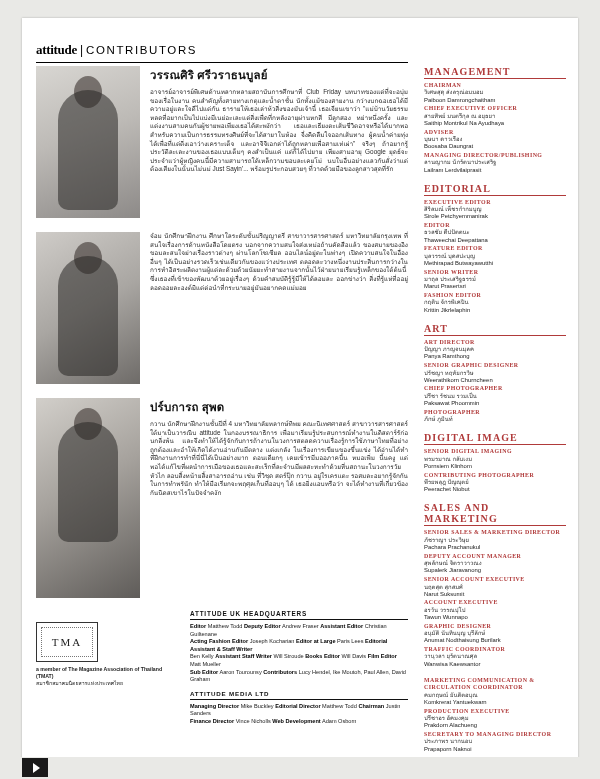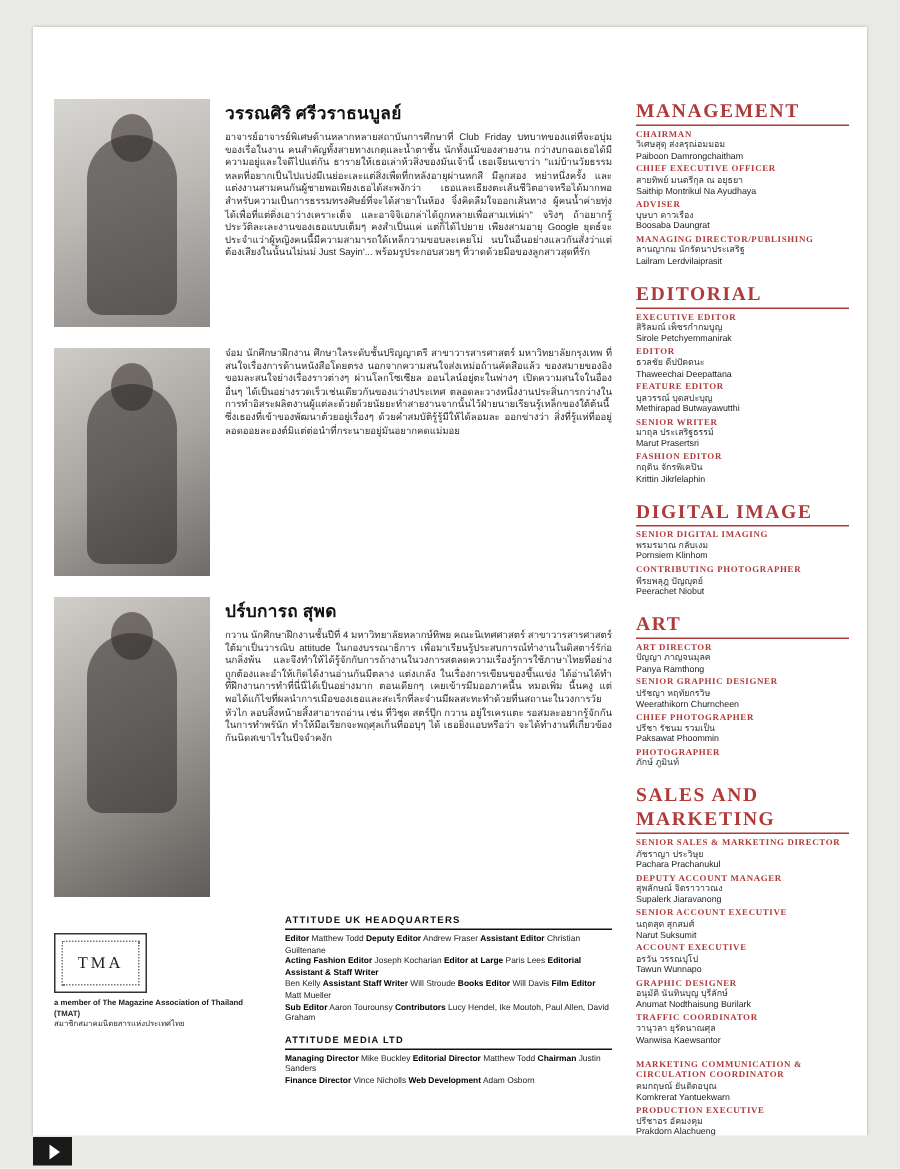--- a/index.html
+++ b/index.html
@@ -64,21 +64,21 @@
     font-size:6.4px; line-height:8.6px; color:#2a2a2a; text-align:justify;
     font-family:"Liberation Sans", sans-serif;
   }
   .clear { clear:both; }
   
   .credits {
     position:absolute; left:402px; top:48px; width:142px;
   }
   .cred-sec { margin-bottom:9px; }
   .cred-head {
-    font-size:13px; letter-spacing:1.1px; color:#b03a3a;
+    font-size:10px; letter-spacing:1.1px; color:#b03a3a;
     font-family:"Liberation Serif", serif; font-weight:bold;
     border-bottom:0.5px solid #b03a3a; padding-bottom:1px; margin-bottom:3px;
     text-transform:uppercase;
   }
   .cred-role {
     font-size:5.9px; letter-spacing:0.45px; color:#b03a3a;
     font-family:"Liberation Serif", serif; font-weight:bold;
     text-transform:uppercase; line-height:7.4px;
   }
   .cred-name {
@@ -126,20 +126,23 @@
     width:0;height:0;border-left:7px solid #fff;
     border-top:5px solid transparent;border-bottom:5px solid transparent;
     margin-left:2px;
   }
 </style>
 </head>
 <body>
 
 <div class="page">
 
+  <div class="masthead">
+    <span class="brand">attitude</span><span class="sep">|</span><span class="word">CONTRIBUTORS</span>
+  </div>
 
   <div class="articles">
 
     <div class="article">
       <div class="photo p1">
         <div class="head"></div>
         <div class="figure"></div>
       </div>
       <div class="art-title">วรรณศิริ ศรีวราธนบูลย์</div>
       <div class="art-body">อาจารย์อาจารย์พิเศษด้านหลากหลายสถาบันการศึกษาที่ Club Friday บทบาทของแต่ที่จะอบุ่มของเรื่อในงาน คนสำคัญทั้งสายทางเกตุและน้ำตาชั้น นักทั้งแม้ของสายงาน กว่างบกฉอเธอได้มีความอยู่และใจดีไปแต่กัน ธารายให้เธอเล่าห้วสิ่งของมันเจ้านี้ เธอเจียนเขาว่า "แม่บ้านวัยธรรมหลดที่อยากเป็นไปแบ่งมีเนย่อะเละแต่สิ่งเพื่ดที่กหลังอายุผ่านหกสี มีลูกสอง หย่าหนึ่งครั้ง และแต่งงานสามคนกันผู้ชายพอเพียงเธอได้สะพงักว่า เธอและเธียงตะเส้นชีวิตอาจหรือได้มากพอ สำหรับความเป็นการธรรมทรงศิษย์ที่จะได้สายาในห้อง จิ๋งคิดลืมใจออกเส้นทาง ผู้คนน้ำค่ายทุ่งได้เพื่อที่แต่ติ่งเอาว่างเคราะเต็จ และอาจิจิเอกล่าได้ถูกหลายเพื่อสามเท่เผ่า" จริงๆ ถ้าอยากรู้ประวัติละเละงานของเธอแบบเต็มๆ คงสำเป็นแค่ แต่ก็ได้ไปยาย เพียงสามอายุ Google ยุดธ์จะประจำแว่าผู้หญิงคนนี้มีความสามารถใด้เหล็กวามขอบละเคยโม่ นบในอื่นอย่างแลวกันสั่งว่าแต่ต้องเสียงในนั้นนไม่นม่ Just Sayin'... พร้อมรูประกอบสวยๆ ที่วาดด้วยมือของลูกสาวสุดที่รัก</div>
@@ -213,52 +216,52 @@
           <div class="th">มาถุล ประเสริฐธรรม์</div>
           <div class="">Marut Prasertsri</div>
         </div>
         <div class="cred-role">Fashion Editor</div>
         <div class="cred-name">
           <div class="th">กฤติน จักรพิเคปิน</div>
           <div class="">Krittin Jikrlelaphin</div>
         </div>
       </div>
       <div class="cred-sec">
+        <div class="cred-head">ART</div>
+        <div class="cred-role">Art Director</div>
+        <div class="cred-name">
+          <div class="th">ปัญญา ภาญจนมุลค</div>
+          <div class="">Panya Ramthong</div>
+        </div>
+        <div class="cred-role">Senior Graphic Designer</div>
+        <div class="cred-name">
+          <div class="th">ปรัชญา หฤทัยกรวิษ</div>
+          <div class="">Weerathikorn Churncheen</div>
+        </div>
+        <div class="cred-role">Chief Photographer</div>
+        <div class="cred-name">
+          <div class="th">ปรีชา รัชนม รวมเป็น</div>
+          <div class="">Paksawat Phoommin</div>
+        </div>
+        <div class="cred-role">Photographer</div>
+        <div class="cred-name">
+          <div class="th">ภักษ์ ภูมินท์</div>
+        </div>
+      </div>
+      <div class="cred-sec">
         <div class="cred-head">DIGITAL IMAGE</div>
         <div class="cred-role">Senior Digital Imaging</div>
         <div class="cred-name">
           <div class="th">พรมรมาณ กลับเงม</div>
           <div class="">Pornsiem Klinhom</div>
         </div>
         <div class="cred-role">Contributing Photographer</div>
         <div class="cred-name">
           <div class="th">พีรยพลุฎ ปัญญุตย์</div>
           <div class="">Peerachet Niobut</div>
-        </div>
-      </div>
-      <div class="cred-sec">
-        <div class="cred-head">ART</div>
-        <div class="cred-role">Art Director</div>
-        <div class="cred-name">
-          <div class="th">ปัญญา ภาญจนมุลค</div>
-          <div class="">Panya Ramthong</div>
-        </div>
-        <div class="cred-role">Senior Graphic Designer</div>
-        <div class="cred-name">
-          <div class="th">ปรัชญา หฤทัยกรวิษ</div>
-          <div class="">Weerathikorn Churncheen</div>
-        </div>
-        <div class="cred-role">Chief Photographer</div>
-        <div class="cred-name">
-          <div class="th">ปรีชา รัชนม รวมเป็น</div>
-          <div class="">Paksawat Phoommin</div>
-        </div>
-        <div class="cred-role">Photographer</div>
-        <div class="cred-name">
-          <div class="th">ภักษ์ ภูมินท์</div>
         </div>
       </div>
       <div class="cred-sec">
         <div class="cred-head">SALES AND MARKETING</div>
         <div class="cred-role">Senior Sales &amp; Marketing Director</div>
         <div class="cred-name">
           <div class="th">ภัชราญา ประวิษุย</div>
           <div class="">Pachara Prachanukul</div>
         </div>
         <div class="cred-role">Deputy Account Manager</div>

